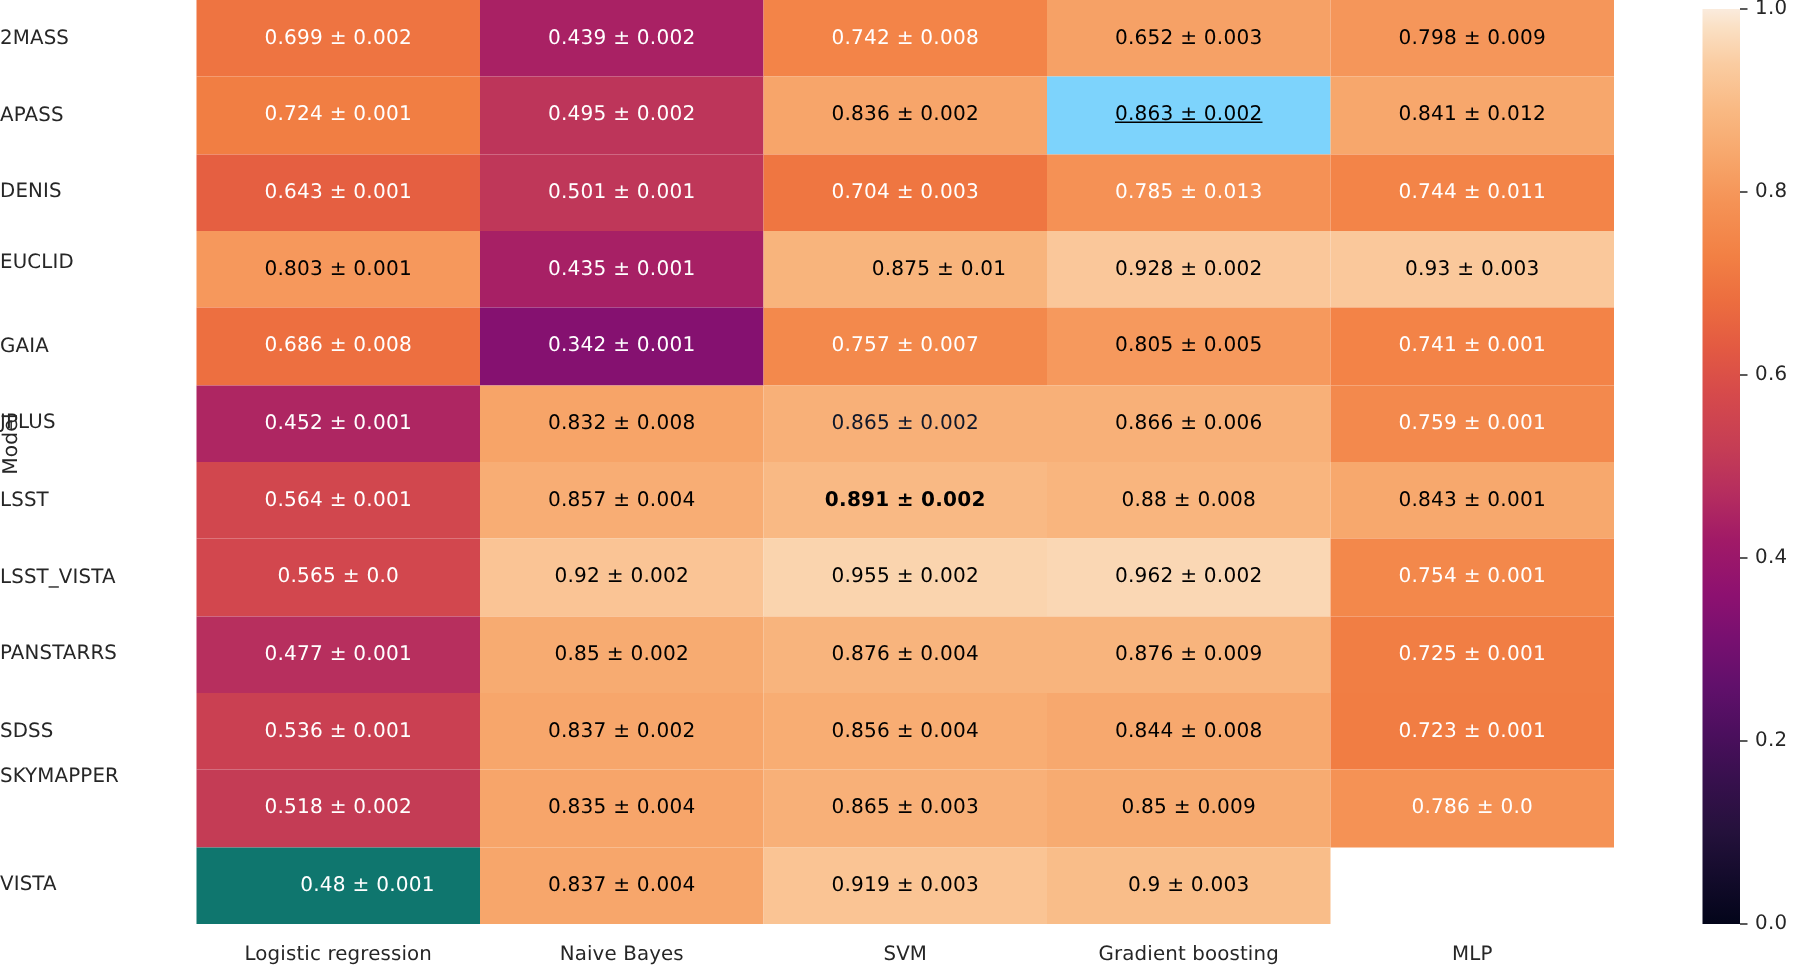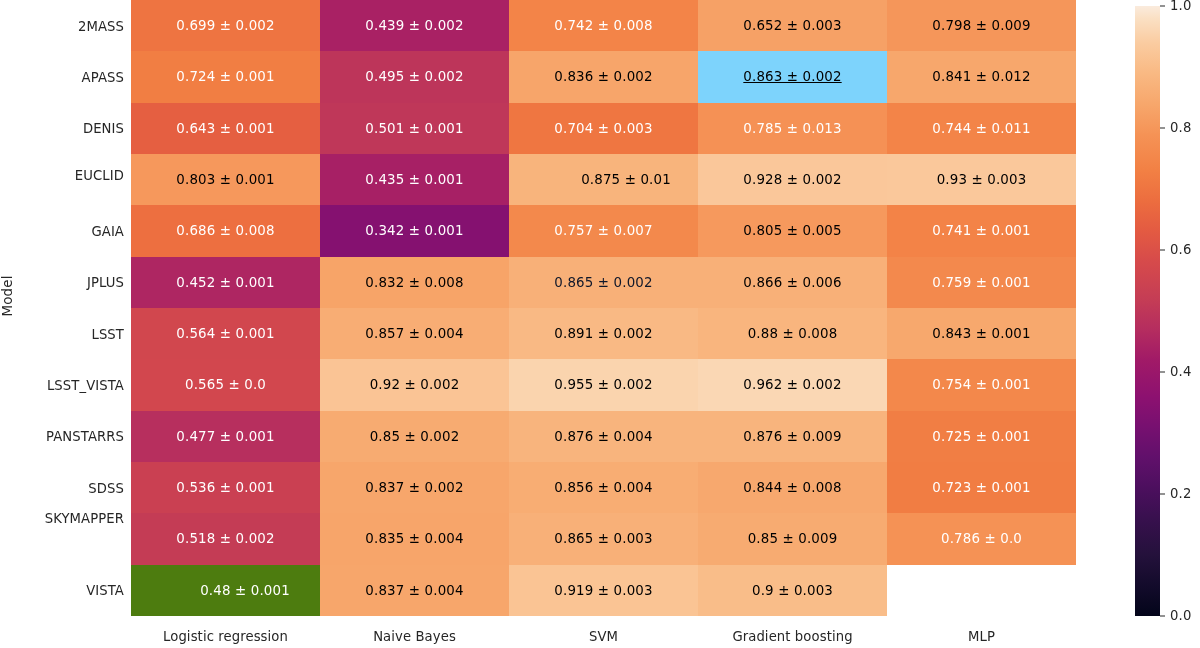--- a/index.html
+++ b/index.html
@@ -43,21 +43,20 @@
     position: absolute;
     left: 0px;
     top: 0px;
     width: 124px;
     height: 616px;
   }
   .ytick {
     position: absolute;
     right: 0;
     width: 124px;
-    text-align: right;
     font-size: 13.2px;
     color: #262626;
     transform: translateY(-50%);
     white-space: nowrap;
     letter-spacing: 0.1px;
   }
 
   
   #heatmap {
     position: absolute;
@@ -211,21 +210,21 @@
       <div class="cell" style="background: rgb(243, 137, 76); color: rgb(255, 255, 255);">0.757 ± 0.007</div>
       <div class="cell" style="background: rgb(246, 153, 93); color: rgb(0, 0, 0);">0.805 ± 0.005</div>
       <div class="cell" style="background: rgb(243, 131, 71); color: rgb(255, 255, 255);">0.741 ± 0.001</div>
       <div class="cell" style="background: rgb(174, 38, 98); color: rgb(255, 255, 255);">0.452 ± 0.001</div>
       <div class="cell" style="background: rgb(247, 164, 104); color: rgb(0, 0, 0);">0.832 ± 0.008</div>
       <div class="cell" style="background: rgb(248, 176, 120); color: #0f172a;">0.865 ± 0.002</div>
       <div class="cell" style="background: rgb(248, 176, 120); color: rgb(0, 0, 0);">0.866 ± 0.006</div>
       <div class="cell" style="background: rgb(243, 137, 77); color: rgb(255, 255, 255);">0.759 ± 0.001</div>
       <div class="cell" style="background: rgb(209, 71, 78); color: rgb(255, 255, 255);">0.564 ± 0.001</div>
       <div class="cell" style="background: rgb(248, 173, 116); color: rgb(0, 0, 0);">0.857 ± 0.004</div>
-      <div class="cell" style="background: rgb(249, 185, 132); color: rgb(0, 0, 0);">0.891 ± 0.002</div>
+      <div class="cell" style="background: rgb(249, 185, 132); color: rgb(0, 0, 0); font-weight: bold;">0.891 ± 0.002</div>
       <div class="cell" style="background: rgb(249, 181, 126); color: rgb(0, 0, 0);">0.88 ± 0.008</div>
       <div class="cell" style="background: rgb(247, 168, 109); color: rgb(0, 0, 0);">0.843 ± 0.001</div>
       <div class="cell" style="background: rgb(210, 71, 78); color: rgb(255, 255, 255);">0.565 ± 0.0</div>
       <div class="cell" style="background: rgb(250, 196, 149); color: rgb(0, 0, 0);">0.92 ± 0.002</div>
       <div class="cell" style="background: rgb(250, 212, 174); color: rgb(0, 0, 0);">0.955 ± 0.002</div>
       <div class="cell" style="background: rgb(250, 215, 180); color: rgb(0, 0, 0);">0.962 ± 0.002</div>
       <div class="cell" style="background: rgb(243, 136, 75); color: rgb(255, 255, 255);">0.754 ± 0.001</div>
       <div class="cell" style="background: rgb(183, 47, 94); color: rgb(255, 255, 255);">0.477 ± 0.001</div>
       <div class="cell" style="background: rgb(247, 171, 113); color: rgb(0, 0, 0);">0.85 ± 0.002</div>
       <div class="cell" style="background: rgb(248, 180, 125); color: rgb(0, 0, 0);">0.876 ± 0.004</div>
@@ -234,21 +233,21 @@
       <div class="cell" style="background: rgb(202, 64, 82); color: rgb(255, 255, 255);">0.536 ± 0.001</div>
       <div class="cell" style="background: rgb(247, 166, 107); color: rgb(0, 0, 0);">0.837 ± 0.002</div>
       <div class="cell" style="background: rgb(248, 173, 115); color: rgb(0, 0, 0);">0.856 ± 0.004</div>
       <div class="cell" style="background: rgb(247, 168, 110); color: rgb(0, 0, 0);">0.844 ± 0.008</div>
       <div class="cell" style="background: rgb(241, 125, 67); color: rgb(255, 255, 255);">0.723 ± 0.001</div>
       <div class="cell" style="background: rgb(196, 60, 85); color: rgb(255, 255, 255);">0.518 ± 0.002</div>
       <div class="cell" style="background: rgb(247, 165, 106); color: rgb(0, 0, 0);">0.835 ± 0.004</div>
       <div class="cell" style="background: rgb(248, 176, 120); color: rgb(0, 0, 0);">0.865 ± 0.003</div>
       <div class="cell" style="background: rgb(247, 171, 113); color: rgb(0, 0, 0);">0.85 ± 0.009</div>
       <div class="cell" style="background: rgb(245, 146, 85); color: rgb(255, 255, 255);">0.786 ± 0.0</div>
-      <div class="cell" style="background: #4d7c0f; color: rgb(255, 255, 255); padding-left: 39px;">0.48 ± 0.001</div>
+      <div class="cell" style="background: #0f766e; color: rgb(255, 255, 255); padding-left: 39px;">0.48 ± 0.001</div>
       <div class="cell" style="background: rgb(247, 166, 107); color: rgb(0, 0, 0);">0.837 ± 0.004</div>
       <div class="cell" style="background: rgb(250, 196, 148); color: rgb(0, 0, 0);">0.919 ± 0.003</div>
       <div class="cell" style="background: rgb(249, 189, 137); color: rgb(0, 0, 0);">0.9 ± 0.003</div>
     </div>
 
   <div id="xtick-row">
       <div class="xtick">Logistic regression</div>
       <div class="xtick">Naive Bayes</div>
       <div class="xtick">SVM</div>
       <div class="xtick">Gradient boosting</div>

